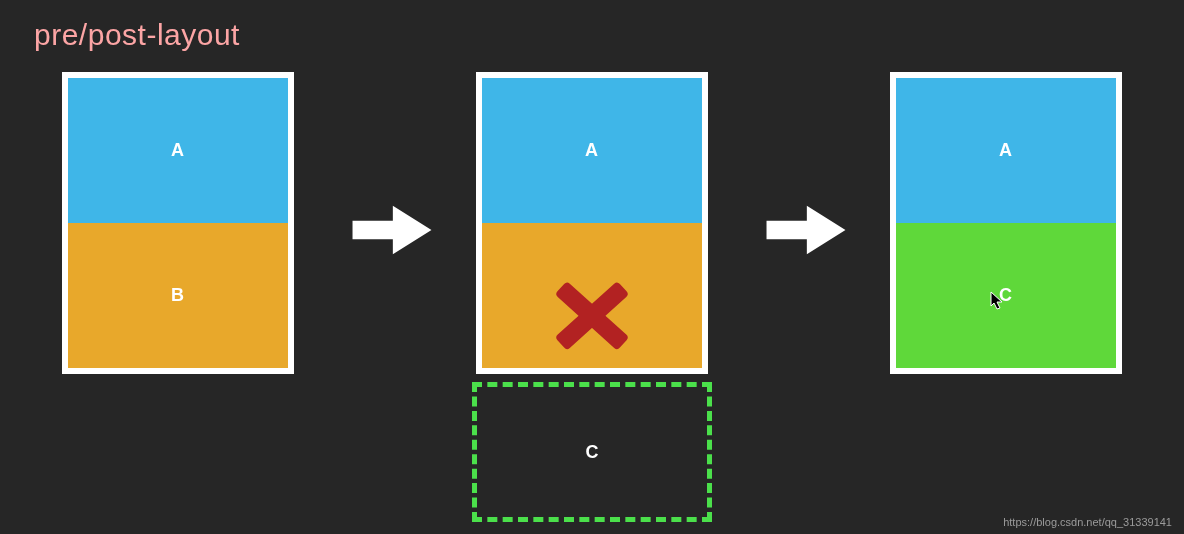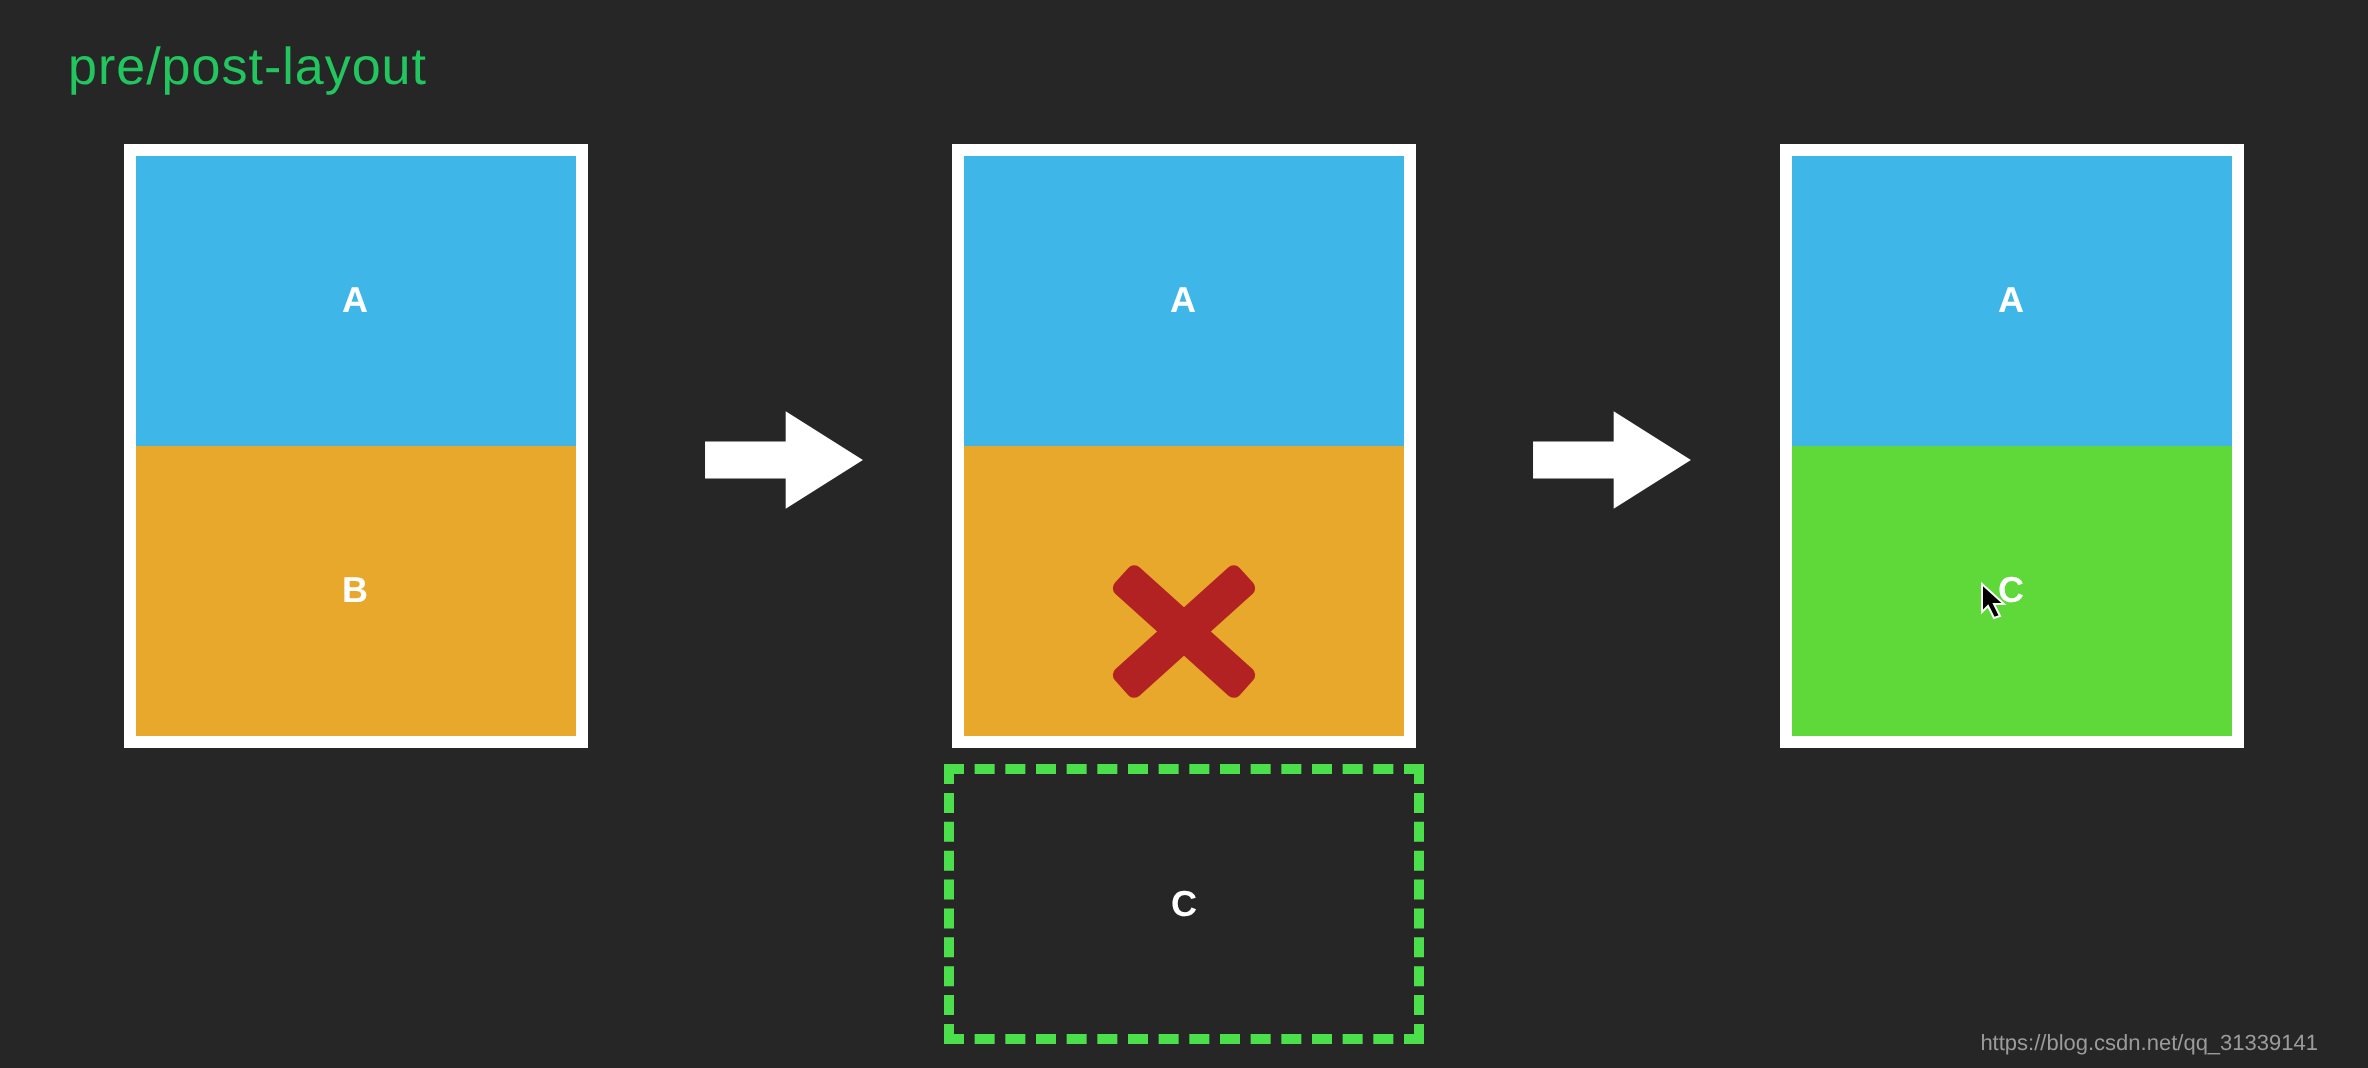--- a/index.html
+++ b/index.html
@@ -5,21 +5,21 @@
   html,body{margin:0;padding:0}
   body{
     width:1184px;height:534px;
     background:#262626;
     font-family:-apple-system,Helvetica,Arial,sans-serif;
     position:relative;
     overflow:hidden;
   }
   .title{
     position:absolute;top:18px;left:34px;
-    color:#22c55e;font-size:26px;font-weight:400;letter-spacing:.5px;
+    color:#fca5a5;font-size:30px;font-weight:400;letter-spacing:.5px;
   }
   .stage{
     position:absolute;top:72px;left:0;width:1184px;height:440px;
   }
   .panel{
     position:absolute;
     background:#fff;
     box-sizing:border-box;
     padding:6px;
   }
@@ -50,21 +50,21 @@
   }
   .arrow{
     position:absolute;width:84px;height:60px;
   }
   .arrow svg{width:100%;height:100%;display:block}
   .cursor{
     position:absolute;width:14px;height:20px;
   }
   .cursor svg{width:100%;height:100%;display:block}
   .watermark{
-    position:absolute;right:25px;bottom:6px;
+    position:absolute;right:12px;bottom:6px;
     color:#9b9b9b;font-size:11px;
   }
 </style>
 </head>
 <body>
 
 <div class="title">pre/post-layout</div>
 
 <div class="stage">
 

